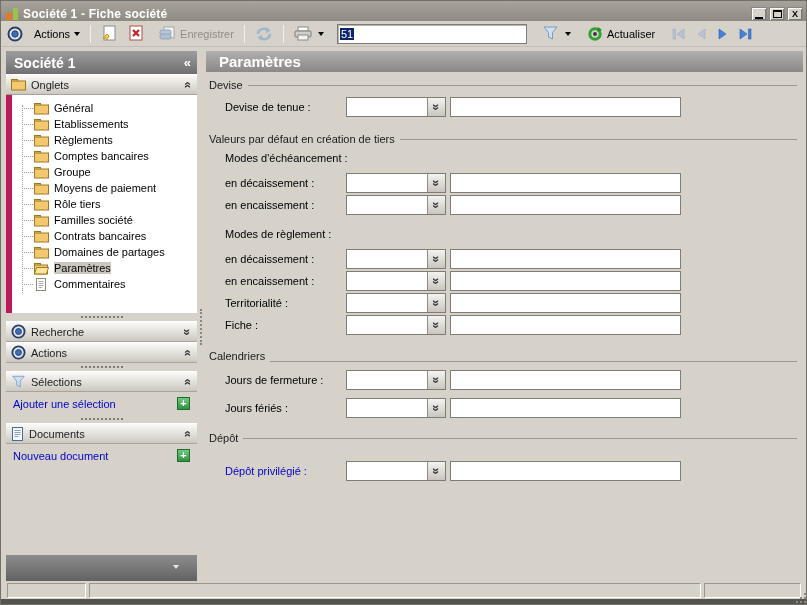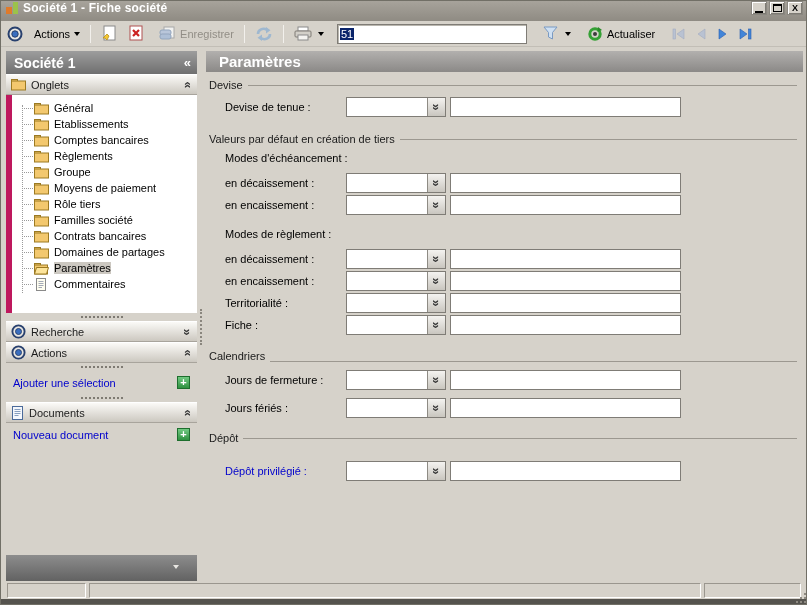--- a/index.html
+++ b/index.html
@@ -14,21 +14,21 @@
     width:807px; height:605px;
     border:1px solid #716f66;
     background:#d6d2ca;
     display:flex; flex-direction:column;
     overflow:hidden;
   }
   
   .titlebar {
     height:20px; flex:0 0 20px;
     background:linear-gradient(#a7a39b, #8f8b83);
-    display:flex; align-items:flex-start;
+    display:flex; align-items:flex-end;
     padding:0 3px 0 4px;
   }
   .titlebar .app-icon { width:14px; height:14px; margin-right:4px; }
   .titlebar .title { color:#fff; font-weight:bold; font-size:12px; letter-spacing:0.2px; flex:1; white-space:nowrap; overflow:hidden; }
   .winbtn {
     width:16px; height:14px; margin-left:2px;
     background:#d6d2ca;
     border:1px solid #8a8780;
     box-shadow: inset 1px 1px 0 #fff, inset -1px -1px 0 #7e7b74;
     display:flex; align-items:center; justify-content:center;
@@ -320,29 +320,29 @@
               <rect x="0.5" y="3" width="14" height="9" fill="#f3c86e" stroke="#9c7a22"></rect>
             </svg>
           <span class="tlabel">Etablissements</span>
         </div>
         <div class="tree-item">
           <span class="stub"></span>
           <svg width="15" height="13" viewBox="0 0 15 13">
               <rect x="0.5" y="1.5" width="6" height="3" fill="#f3c86e" stroke="#9c7a22"></rect>
               <rect x="0.5" y="3" width="14" height="9" fill="#f3c86e" stroke="#9c7a22"></rect>
             </svg>
+          <span class="tlabel">Règlements</span>
+        </div>
+        <div class="tree-item">
+          <span class="stub"></span>
+          <svg width="15" height="13" viewBox="0 0 15 13">
+              <rect x="0.5" y="1.5" width="6" height="3" fill="#f3c86e" stroke="#9c7a22"></rect>
+              <rect x="0.5" y="3" width="14" height="9" fill="#f3c86e" stroke="#9c7a22"></rect>
+            </svg>
           <span class="tlabel">Comptes bancaires</span>
-        </div>
-        <div class="tree-item">
-          <span class="stub"></span>
-          <svg width="15" height="13" viewBox="0 0 15 13">
-              <rect x="0.5" y="1.5" width="6" height="3" fill="#f3c86e" stroke="#9c7a22"></rect>
-              <rect x="0.5" y="3" width="14" height="9" fill="#f3c86e" stroke="#9c7a22"></rect>
-            </svg>
-          <span class="tlabel">Règlements</span>
         </div>
         <div class="tree-item">
           <span class="stub"></span>
           <svg width="15" height="13" viewBox="0 0 15 13">
               <rect x="0.5" y="1.5" width="6" height="3" fill="#f3c86e" stroke="#9c7a22"></rect>
               <rect x="0.5" y="3" width="14" height="9" fill="#f3c86e" stroke="#9c7a22"></rect>
             </svg>
           <span class="tlabel">Groupe</span>
         </div>
         <div class="tree-item">
@@ -423,20 +423,27 @@
             <circle cx="8" cy="8" r="3.2" fill="#3a6ebf" stroke="#28406e" stroke-width="1"></circle>
           </svg>
         <span class="plbl">Actions</span>
         <span class="chev up">»</span>
       </div>
 
       <div class="hsplit">
           <div class="handle"></div>
         </div>
 
+      <div class="panel-hdr">
+        <svg width="15" height="14" viewBox="0 0 17 15">
+            <path d="M2 1 H15 L10.5 6.5 V13 L6.5 11 V6.5 Z" fill="#cfe0f2" stroke="#7a9ac2"></path>
+          </svg>
+        <span class="plbl">Sélections</span>
+        <span class="chev up">»</span>
+      </div>
       <div class="link-row">
         <a>Ajouter une sélection</a>
         <span class="plusbtn">+</span>
       </div>
 
       <div class="hsplit">
           <div class="handle"></div>
         </div>
 
       <div class="panel-hdr">

